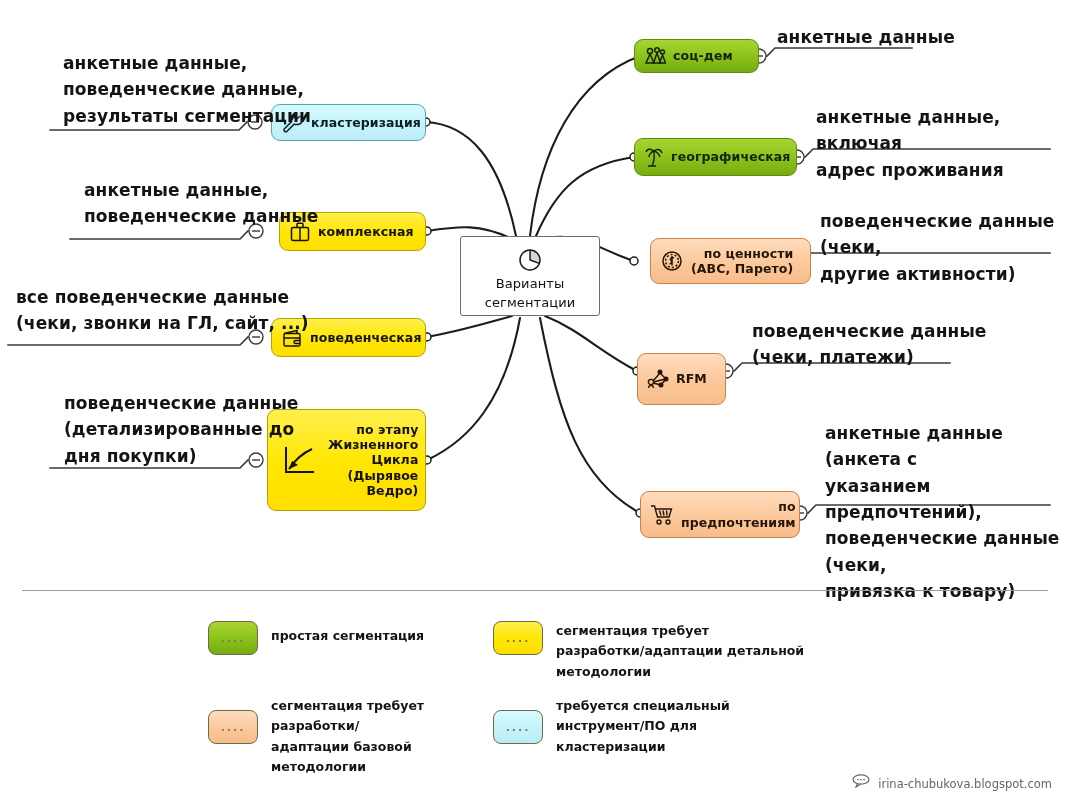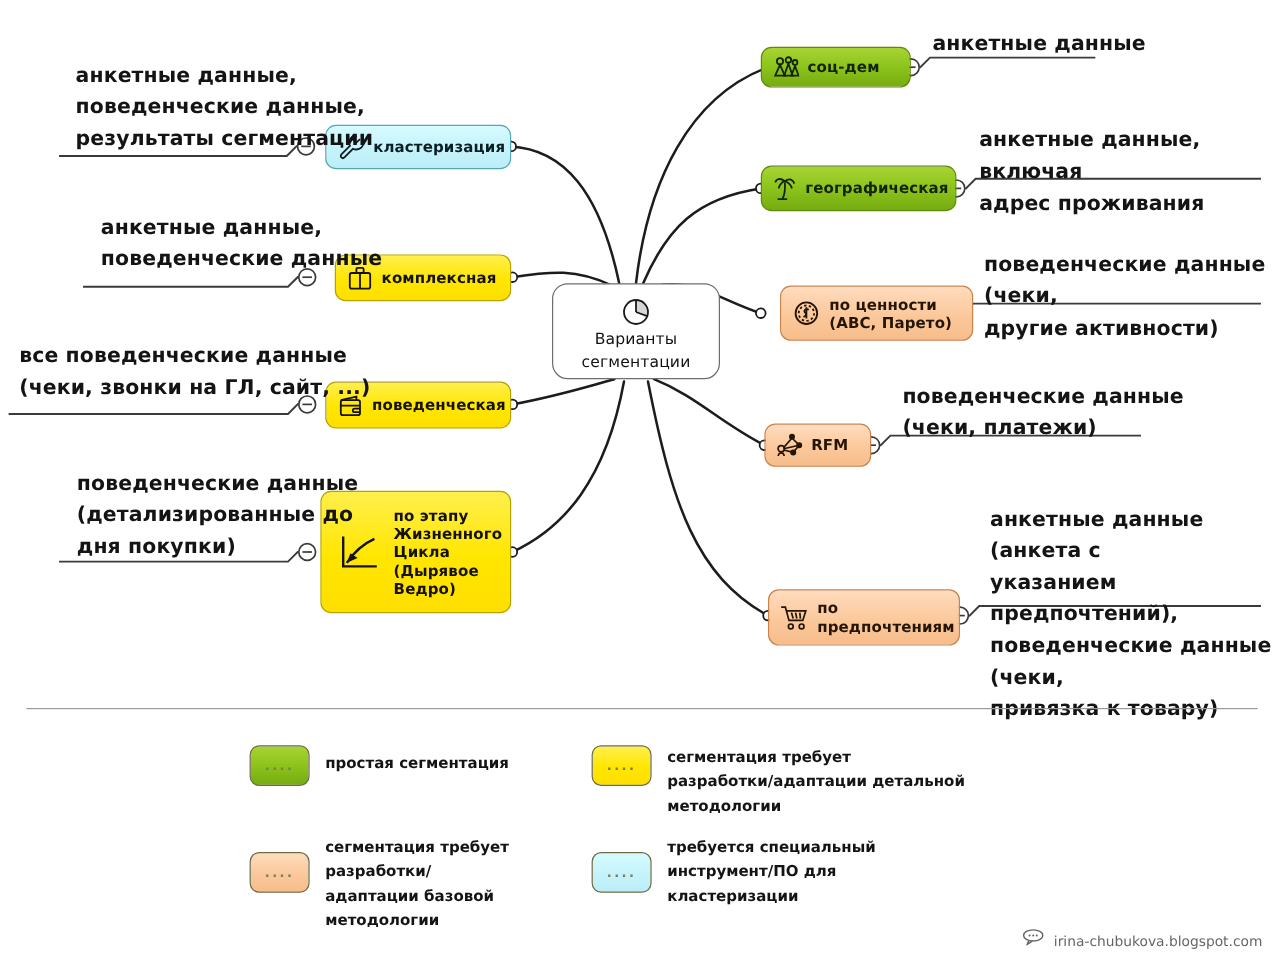--- a/index.html
+++ b/index.html
@@ -4,33 +4,33 @@
 <style>
   html,body{margin:0;padding:0;background:#fff;}
   body{width:1068px;height:801px;position:relative;overflow:hidden;
        font-family:"DejaVu Sans","Liberation Sans",sans-serif;color:#1a1a1a;}
   #canvas{position:absolute;inset:0;width:1068px;height:801px;}
   svg.wires{position:absolute;left:0;top:0;width:1068px;height:801px;pointer-events:none;}
 
   .node{position:absolute;box-sizing:border-box;border:1px solid #6b6b45;
         border-radius:9px;display:flex;align-items:center;gap:7px;
         padding:4px 9px;font-size:12.5px;font-weight:bold;color:#12100c;
-        line-height:1.22;letter-spacing:.1px;}
+        line-height:1.22;letter-spacing:.1px;text-align:right;}
   .node .ico{flex:0 0 auto;display:flex;align-items:center;justify-content:center;}
   .node .lbl{white-space:pre-line;}
 
   .n-green{background:linear-gradient(180deg,#a8d434 0%,#8dc41c 48%,#76ac10 100%);
            border-color:#5e8a0c;color:#14240a;}
   .n-yellow{background:linear-gradient(180deg,#ffef4d 0%,#ffe600 55%,#ffdf00 100%);
             border-color:#b5a300;color:#14120a;}
   .n-orange{background:linear-gradient(180deg,#ffdcbe 0%,#fbc89b 55%,#f7bd8b 100%);
             border-color:#c9824a;color:#241505;}
   .n-cyan{background:linear-gradient(180deg,#d6fbff 0%,#c5f3fb 55%,#bcedf6 100%);
           border-color:#55a7b5;color:#0b1f24;}
-  .n-center{background:#fff;border:1.4px solid #6d6d6d;border-radius:13px;
+  .n-center{background:#fff;border:1.4px solid #6d6d6d;border-radius:3px;
             flex-direction:column;gap:3px;padding:10px 14px;font-weight:normal;
             font-size:13px;text-align:center;color:#111;}
 
   .edgelabel{position:absolute;font-size:17px;font-weight:bold;line-height:1.55;
              white-space:pre-line;color:#141414;letter-spacing:.1px;}
 
   .divider{position:absolute;left:22px;top:590px;width:1026px;height:0;
            border-top:1px solid #9a9a9a;}
 
   .legend-item{position:absolute;display:flex;align-items:flex-start;gap:13px;}
@@ -156,21 +156,21 @@
         <circle cx="12" cy="12" r="9"></circle>
           <circle cx="12" cy="12" r="6.4" stroke-dasharray="2 2"></circle>
         <path d="M14 9 C11 8 9.5 10 11 11.5 C12.5 13 11 15.5 9.5 14.5"></path>
         <line x1="12" y1="7" x2="12" y2="16.5"></line>
       </svg>
     </span>
     <span class="lbl">по ценности
 (ABC, Парето)</span>
   </div>
 
-  <div class="node n-orange" style="left:637px;top:353px;width:89px;height:36px;">
+  <div class="node n-orange" style="left:637px;top:353px;width:89px;height:52px;">
     <span class="ico">
       <svg width="22" height="22" viewBox="0 0 22 22" fill="none" stroke="#241505" stroke-width="1.4">
         <circle cx="4" cy="14" r="2.6"></circle>
           <path d="M1.5 20 C2 16.5 6 16.5 6.5 20"></path>
         <circle cx="13" cy="4" r="1.8" fill="#241505"></circle>
           <circle cx="19" cy="11" r="1.8" fill="#241505"></circle>
         <circle cx="14" cy="17" r="1.8" fill="#241505"></circle>
         <path d="M6 13 L13 5 M6 14 L19 11 M6 15 L14 17 M13 5 L19 11 M19 11 L14 17"></path>
       </svg>
     </span>

